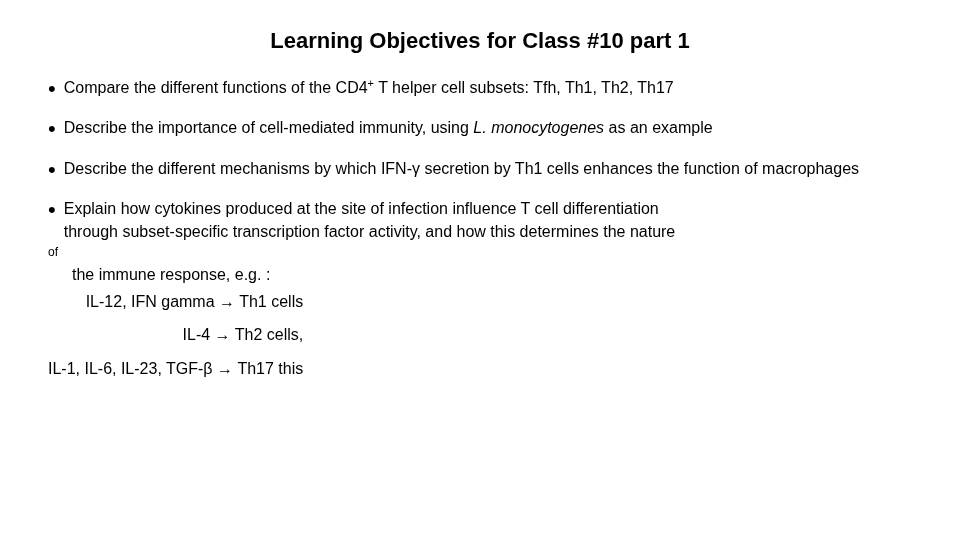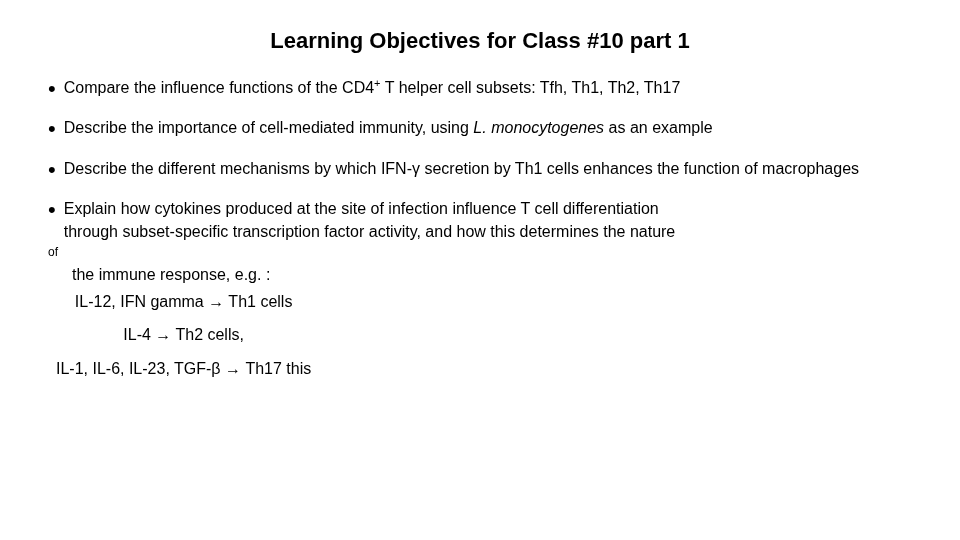--- a/index.html
+++ b/index.html
@@ -84,36 +84,35 @@
     .cytokine-lines {
       display: flex;
       flex-direction: column;
       gap: 10px;
       margin-top: 4px;
     }
 
     .cytokine-line {
       font-family: Arial, Helvetica, sans-serif;
       font-size: 16px;
-      text-align: center;
-      margin-left: 8px;
+      text-align: right;
     }
   </style>
 </head>
 <body>
 
 <div class="page-container">
   <div class="page-title">Learning Objectives for Class #10 part 1</div>
 
   <div class="content-area">
 
     <div class="bullet-item">
       <span class="bullet-dot">•</span>
       <span class="bullet-text">
-        <span>Compare the influence functions of the CD4</span><sup>+</sup><span> T helper cell subsets: Tfh, Th1, Th2, Th17</span>
+        <span>Compare the different functions of the CD4</span><sup>+</sup><span> T helper cell subsets: Tfh, Th1, Th2, Th17</span>
       </span>
     </div>
 
     <div class="bullet-item">
       <span class="bullet-dot">•</span>
       <span class="bullet-text">
         <span>Describe the importance of cell-mediated immunity, using </span><span class="italic">L. monocytogenes</span><span> as an example</span>
       </span>
     </div>
 

